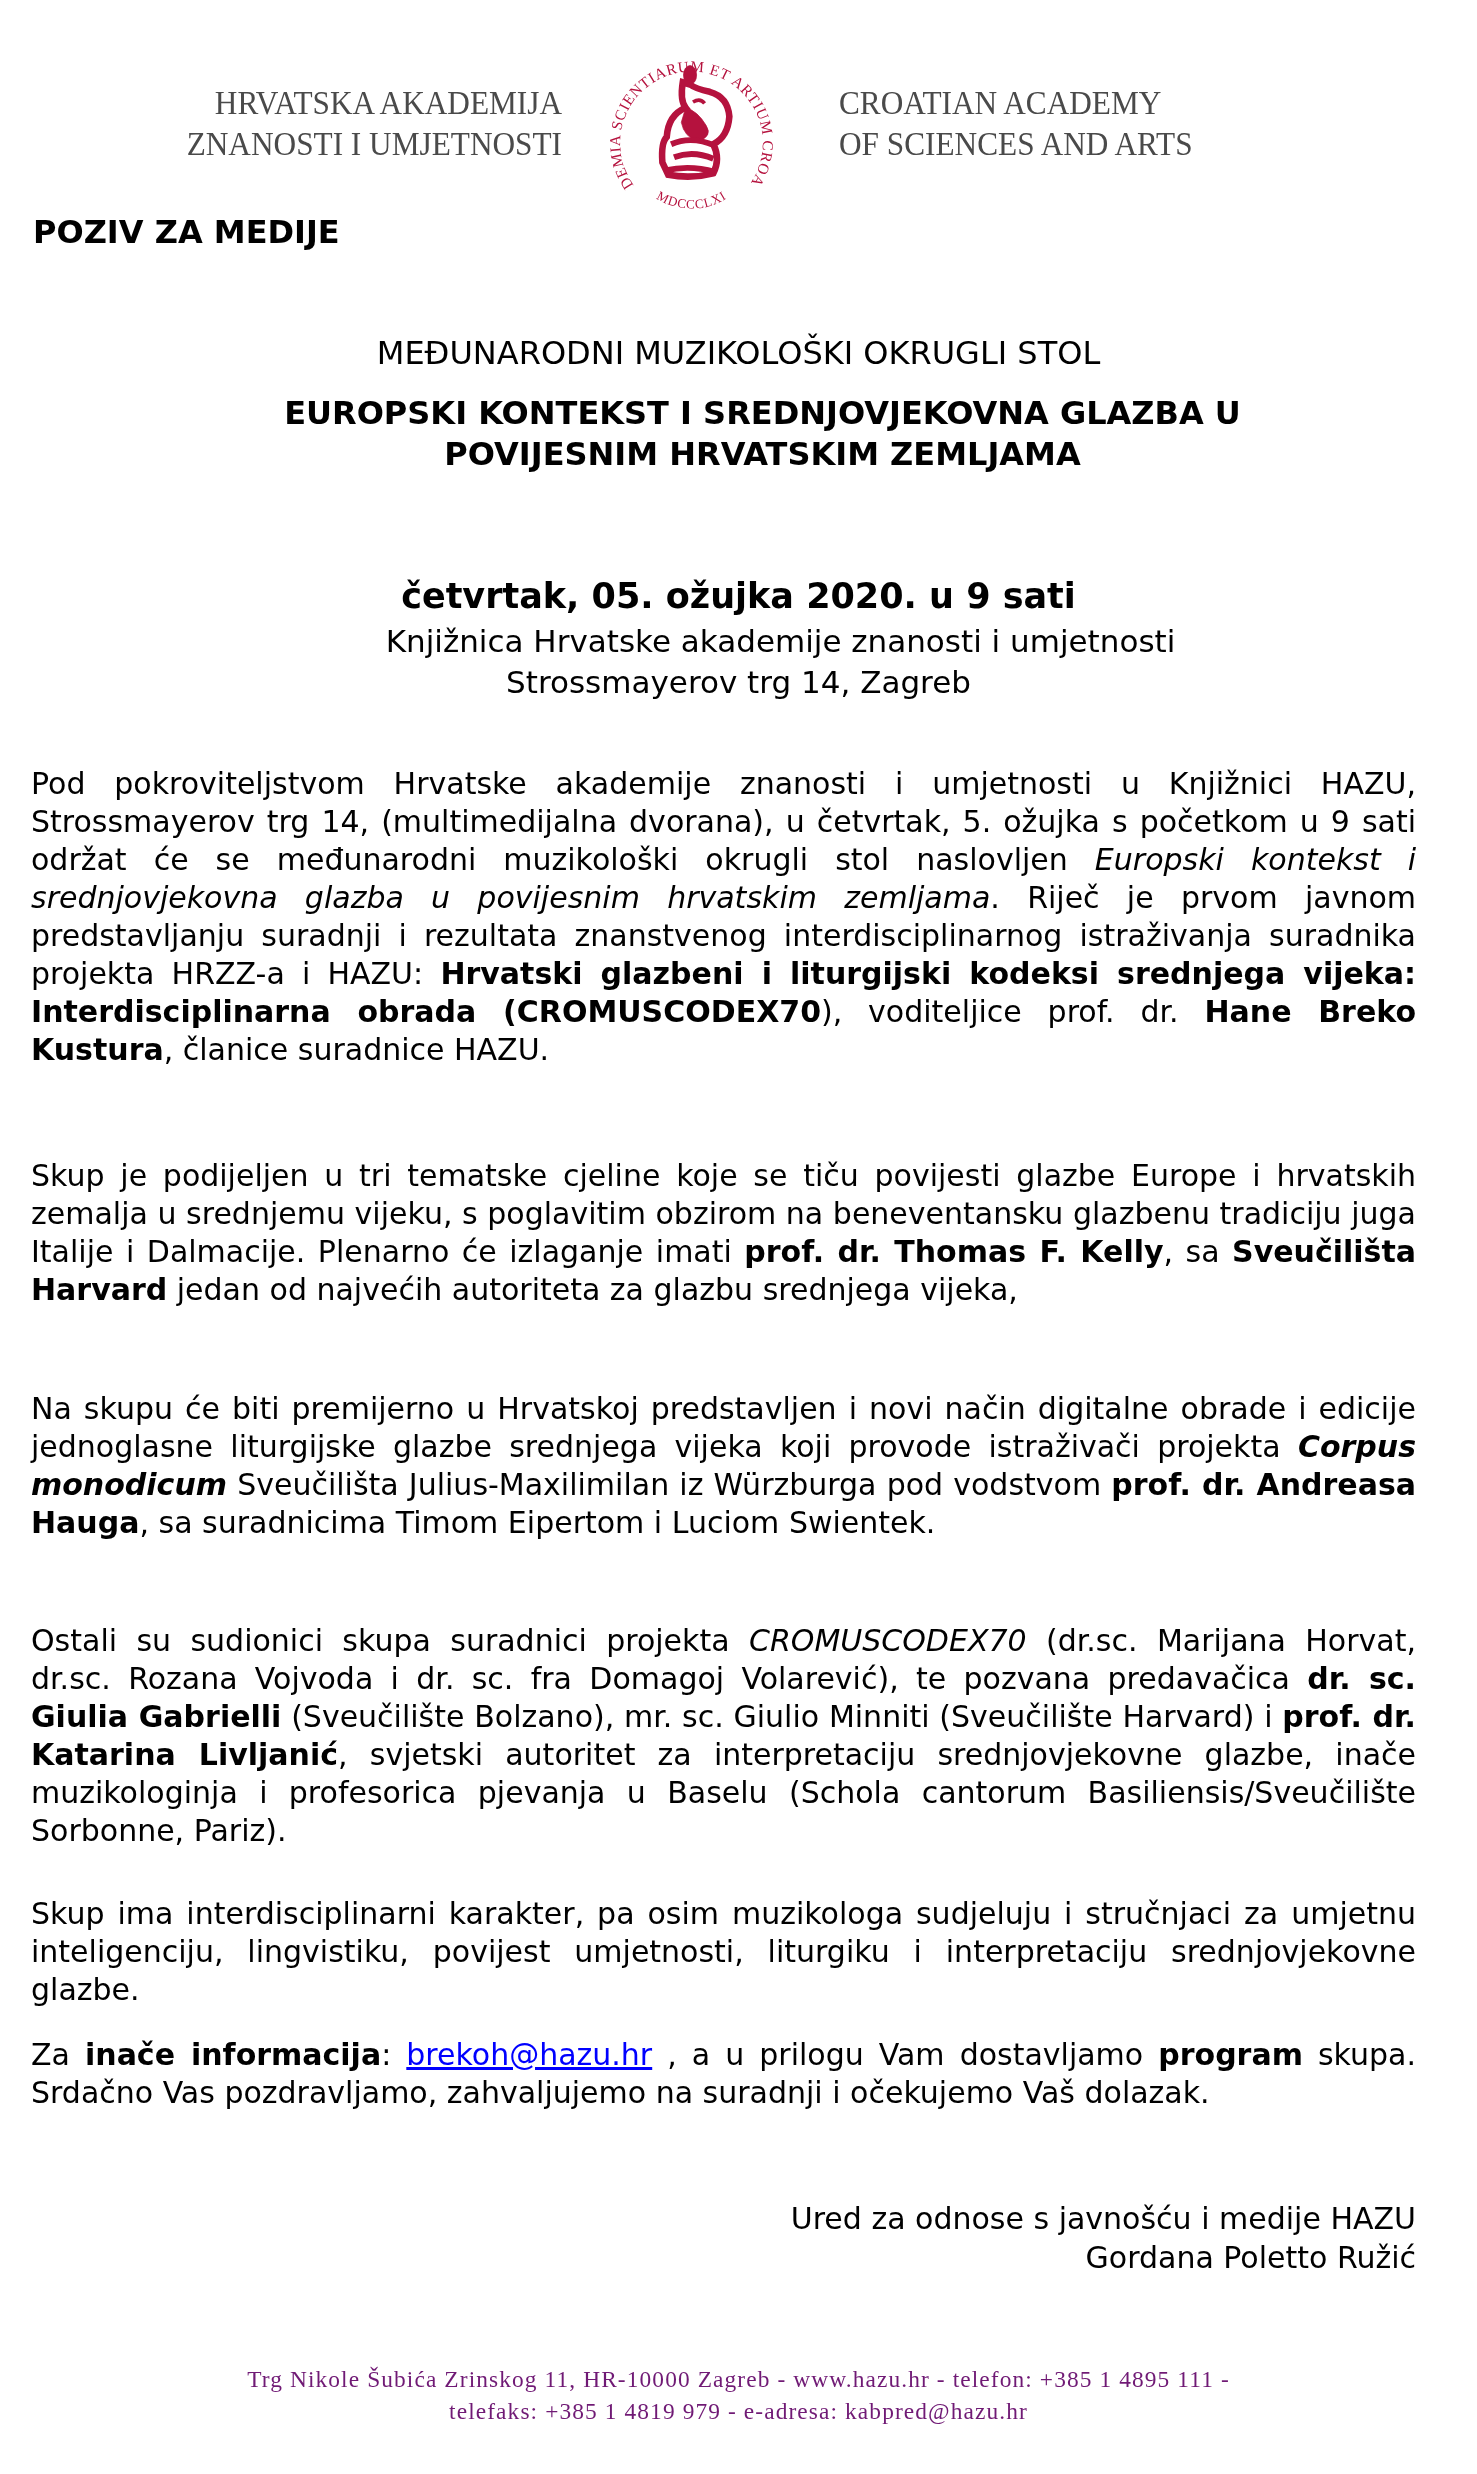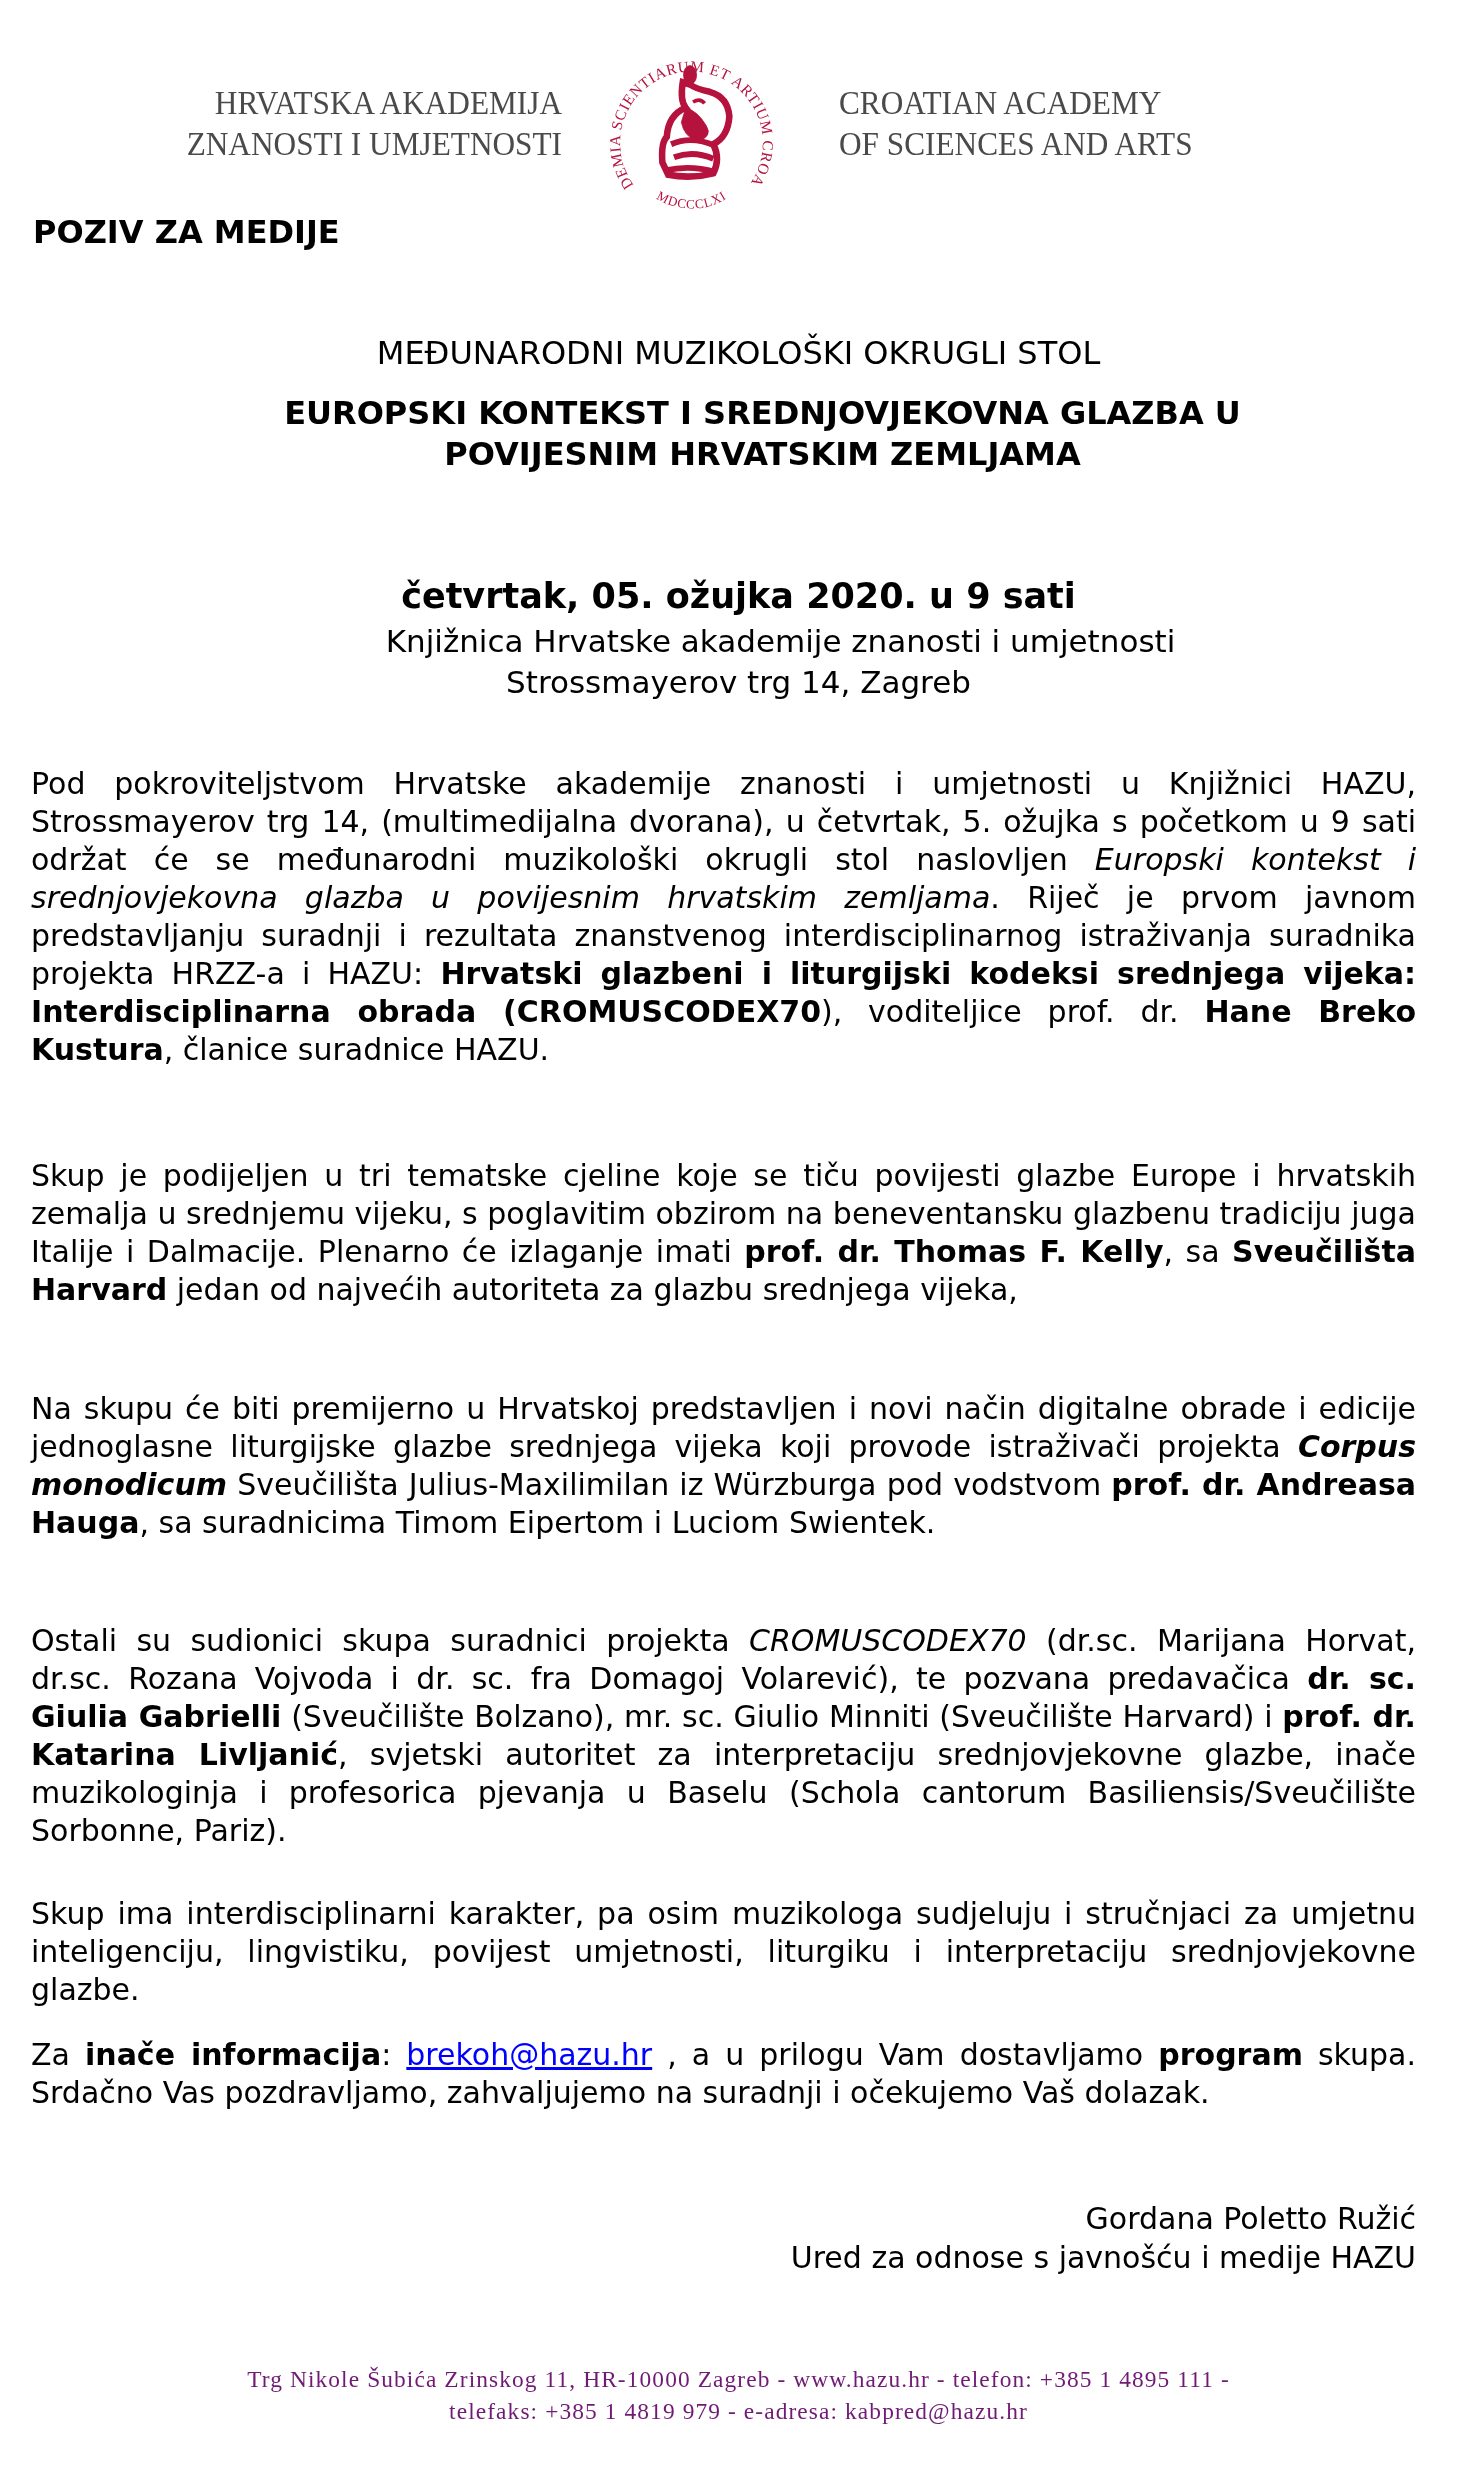--- a/index.html
+++ b/index.html
@@ -102,21 +102,21 @@
     <p><span>Ostali su sudionici skupa suradnici projekta </span><span class="i">CROMUSCODEX70</span><span> (dr.sc. Marijana Horvat, dr.sc. Rozana Vojvoda i dr. sc. fra Domagoj Volarević), te pozvana predavačica </span><span class="b">dr. sc. Giulia Gabrielli</span><span> (Sveučilište Bolzano), mr. sc. Giulio Minniti (Sveučilište Harvard) i </span><span class="b">prof. dr. Katarina Livljanić</span><span>, svjetski autoritet za interpretaciju srednjovjekovne glazbe, inače muzikologinja i profesorica pjevanja u Baselu (Schola cantorum Basiliensis/Sveučilište Sorbonne, Pariz).</span></p>
   </div>
 <div class="abs body-text p5">
     <p><span>Skup ima interdisciplinarni karakter, pa osim muzikologa sudjeluju i stručnjaci za umjetnu inteligenciju, lingvistiku, povijest umjetnosti, liturgiku i interpretaciju srednjovjekovne glazbe.</span></p>
   </div>
 <div class="abs body-text p6">
     <p><span>Za </span><span class="b">inače informacija</span><span>: </span><a class="email" href="mailto:brekoh@hazu.hr">brekoh@hazu.hr</a><span> , a u prilogu Vam dostavljamo </span><span class="b">program</span><span> skupa. Srdačno Vas pozdravljamo, zahvaljujemo na suradnji i očekujemo Vaš dolazak.</span></p>
   </div>
 
 <div class="abs signature">
+  <div>Ured za odnose s javnošću i medije HAZU</div>
   <div>Gordana Poletto Ružić</div>
-  <div>Ured za odnose s javnošću i medije HAZU</div>
 </div>
 
 <div class="abs footer">
   <div>Trg Nikole Šubića Zrinskog 11, HR-10000 Zagreb - www.hazu.hr - telefon: +385 1 4895 111 -</div>
   <div>telefaks: +385 1  4819 979 - e-adresa: kabpred@hazu.hr</div>
 </div>
 
 
 </body></html>

